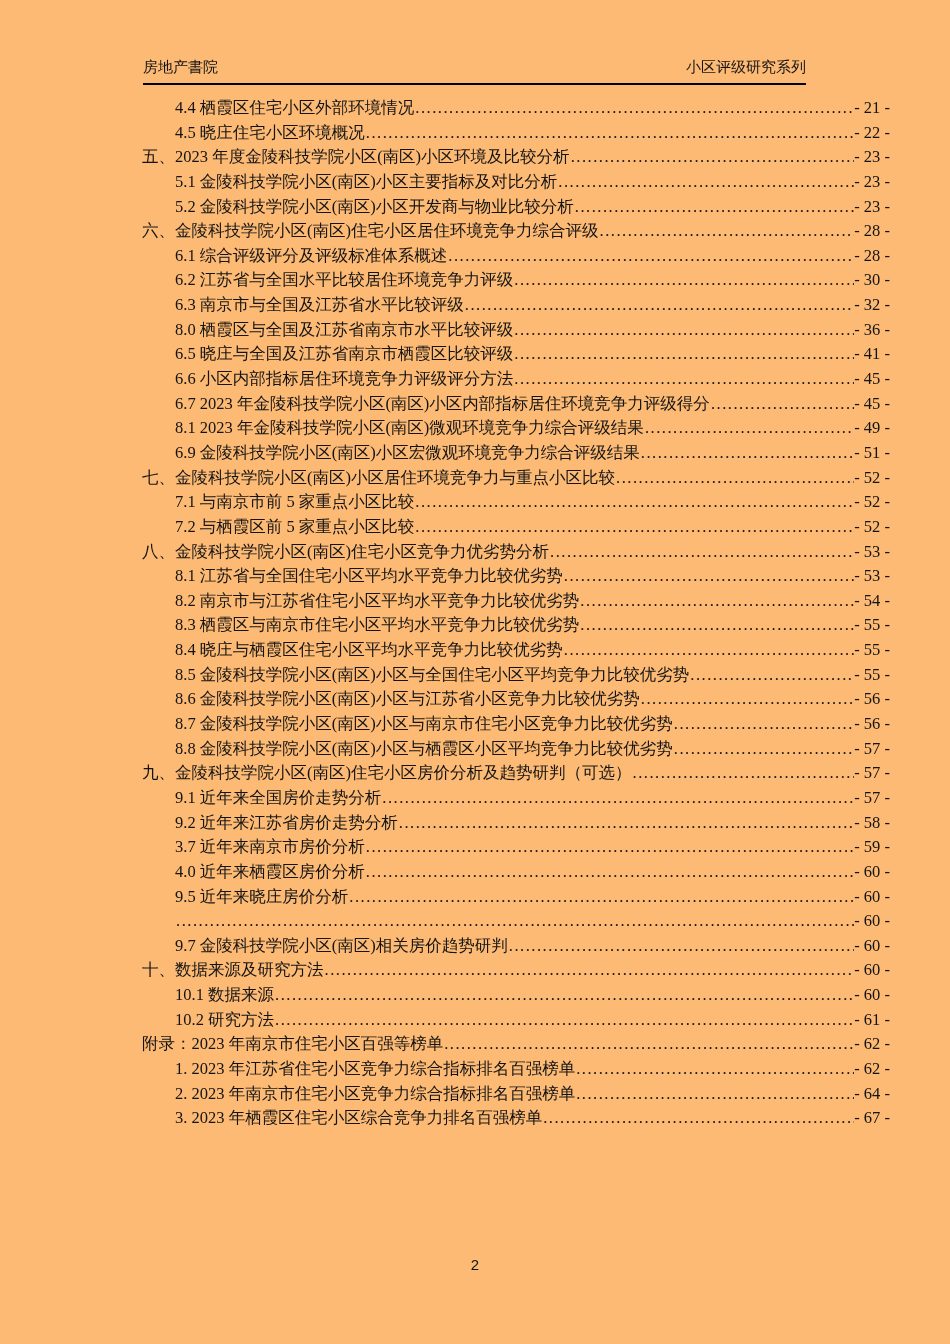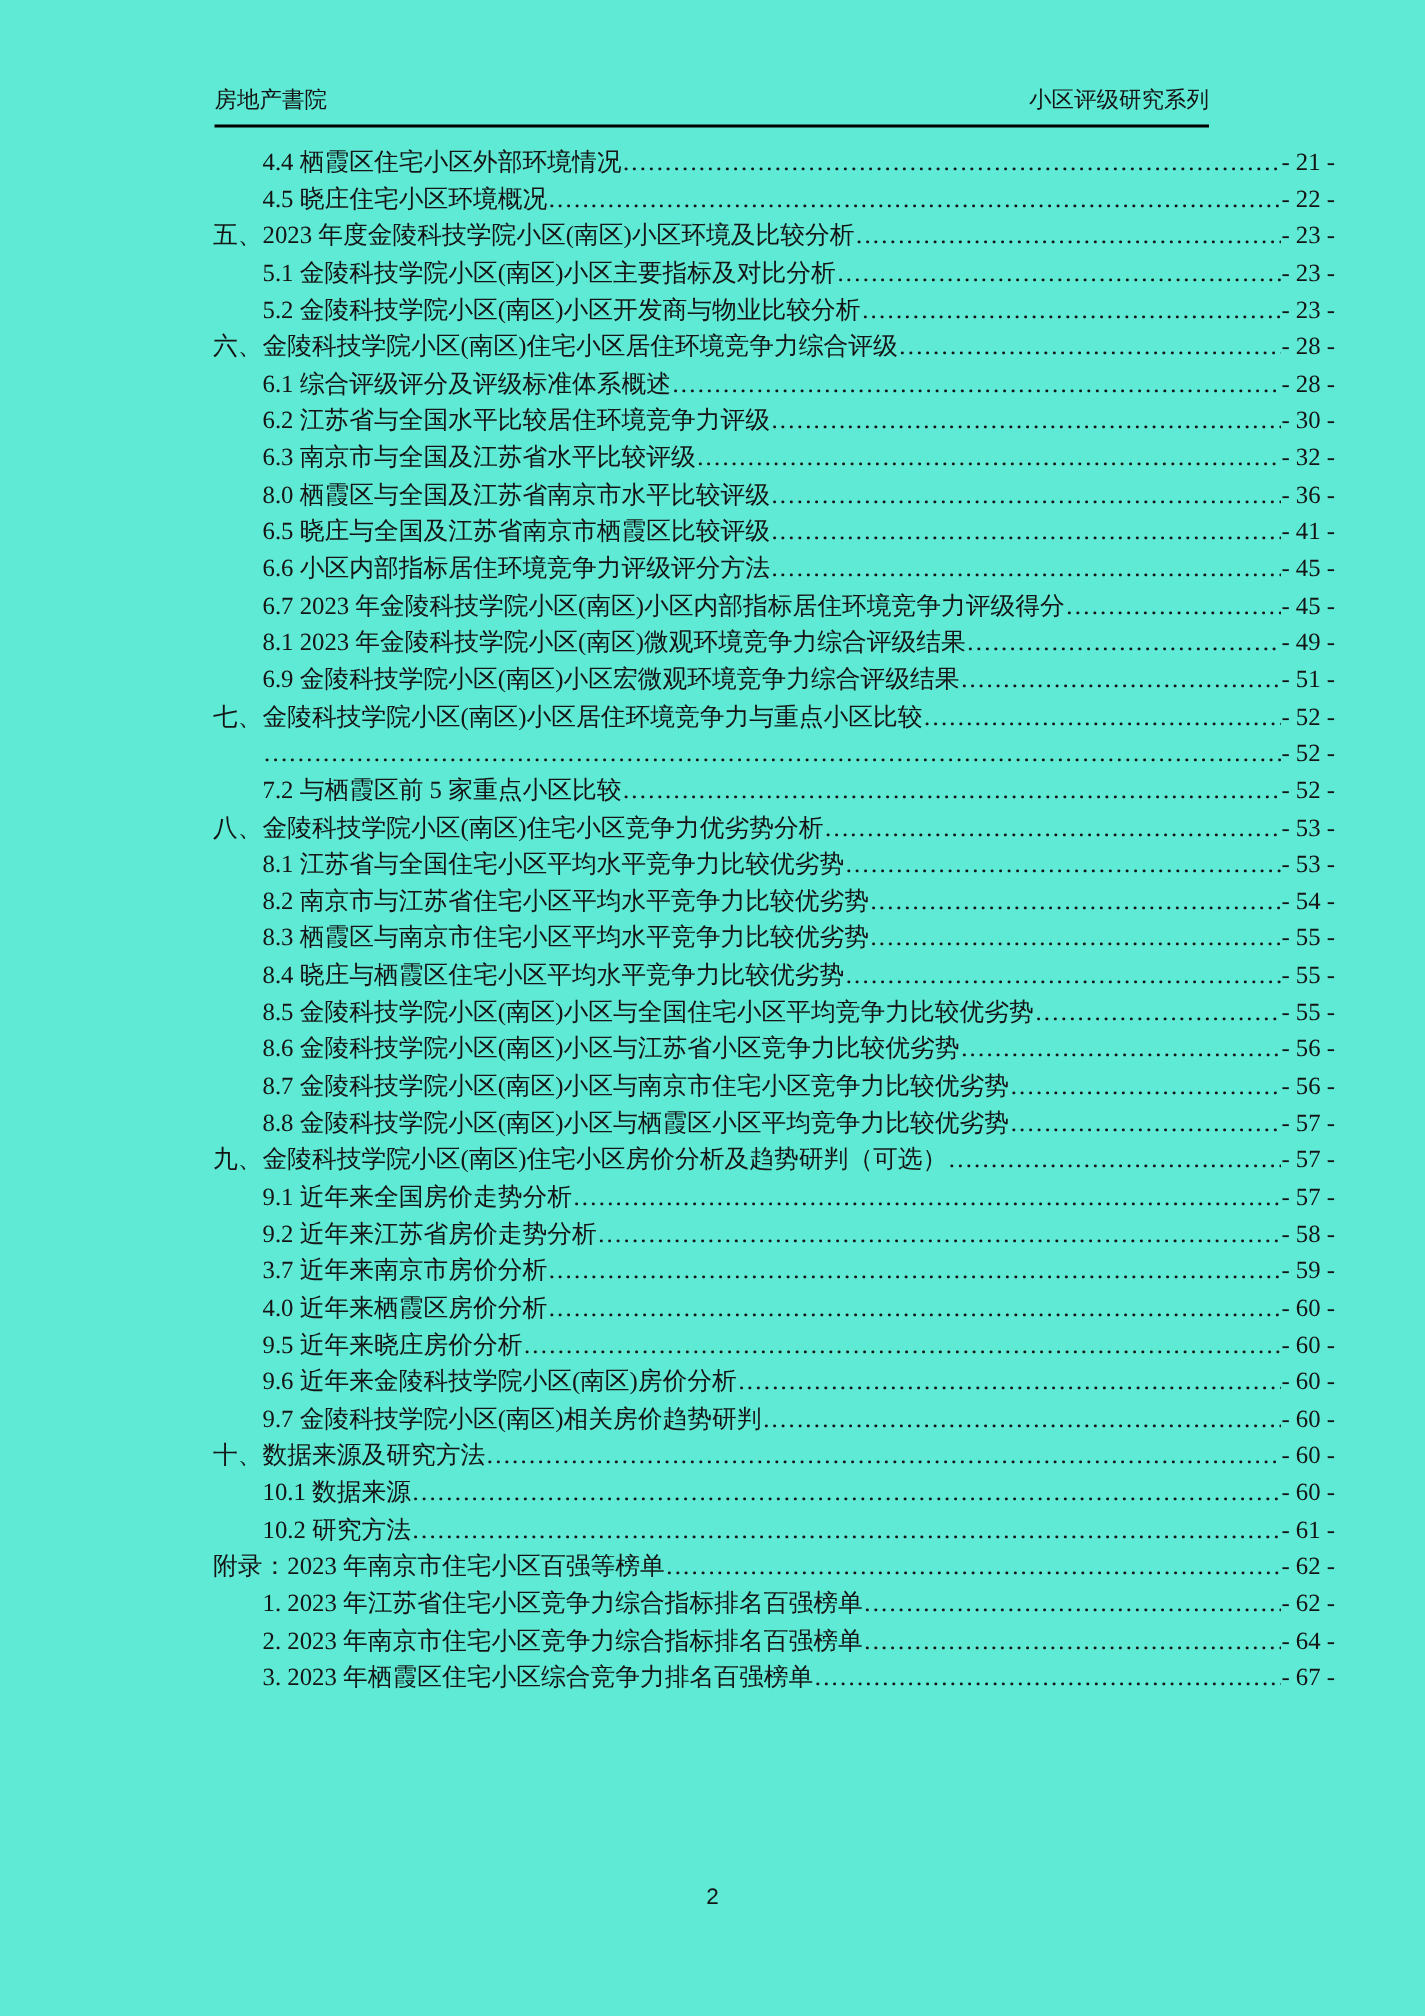--- a/index.html
+++ b/index.html
@@ -4,21 +4,21 @@
 <style>
   html, body {
     margin: 0;
     padding: 0;
     background: #ffffff;
   }
   .page {
     position: relative;
     width: 950px;
     height: 1344px;
-    background: #5eead4;
+    background: #fdba74;
     font-family: "Liberation Serif", "DejaVu Serif", serif;
     color: #141414;
     overflow: hidden;
   }
   
   .header {
     margin: 58px 144px 0 143px;
     border-bottom: 2px solid #000000;
     padding-bottom: 6px;
   }
@@ -156,20 +156,21 @@
       <span class="toc-title">6.9 金陵科技学院小区(南区)小区宏微观环境竞争力综合评级结果</span>
       <span class="toc-dots">............................................................................................................................................................................................................................</span>
       <span class="toc-page">- 51 -</span>
     </div>
       <div class="toc-row lvl0">
       <span class="toc-title">七、金陵科技学院小区(南区)小区居住环境竞争力与重点小区比较</span>
       <span class="toc-dots">............................................................................................................................................................................................................................</span>
       <span class="toc-page">- 52 -</span>
     </div>
       <div class="toc-row lvl1">
+      <span class="toc-title">7.1 与南京市前 5 家重点小区比较</span>
       <span class="toc-dots">............................................................................................................................................................................................................................</span>
       <span class="toc-page">- 52 -</span>
     </div>
       <div class="toc-row lvl1">
       <span class="toc-title">7.2 与栖霞区前 5 家重点小区比较</span>
       <span class="toc-dots">............................................................................................................................................................................................................................</span>
       <span class="toc-page">- 52 -</span>
     </div>
       <div class="toc-row lvl0">
       <span class="toc-title">八、金陵科技学院小区(南区)住宅小区竞争力优劣势分析</span>
@@ -240,21 +241,20 @@
       <span class="toc-title">4.0 近年来栖霞区房价分析</span>
       <span class="toc-dots">............................................................................................................................................................................................................................</span>
       <span class="toc-page">- 60 -</span>
     </div>
       <div class="toc-row lvl1">
       <span class="toc-title">9.5 近年来晓庄房价分析</span>
       <span class="toc-dots">............................................................................................................................................................................................................................</span>
       <span class="toc-page">- 60 -</span>
     </div>
       <div class="toc-row lvl1">
-      <span class="toc-title">9.6 近年来金陵科技学院小区(南区)房价分析</span>
       <span class="toc-dots">............................................................................................................................................................................................................................</span>
       <span class="toc-page">- 60 -</span>
     </div>
       <div class="toc-row lvl1">
       <span class="toc-title">9.7 金陵科技学院小区(南区)相关房价趋势研判</span>
       <span class="toc-dots">............................................................................................................................................................................................................................</span>
       <span class="toc-page">- 60 -</span>
     </div>
       <div class="toc-row lvl0">
       <span class="toc-title">十、数据来源及研究方法</span>

